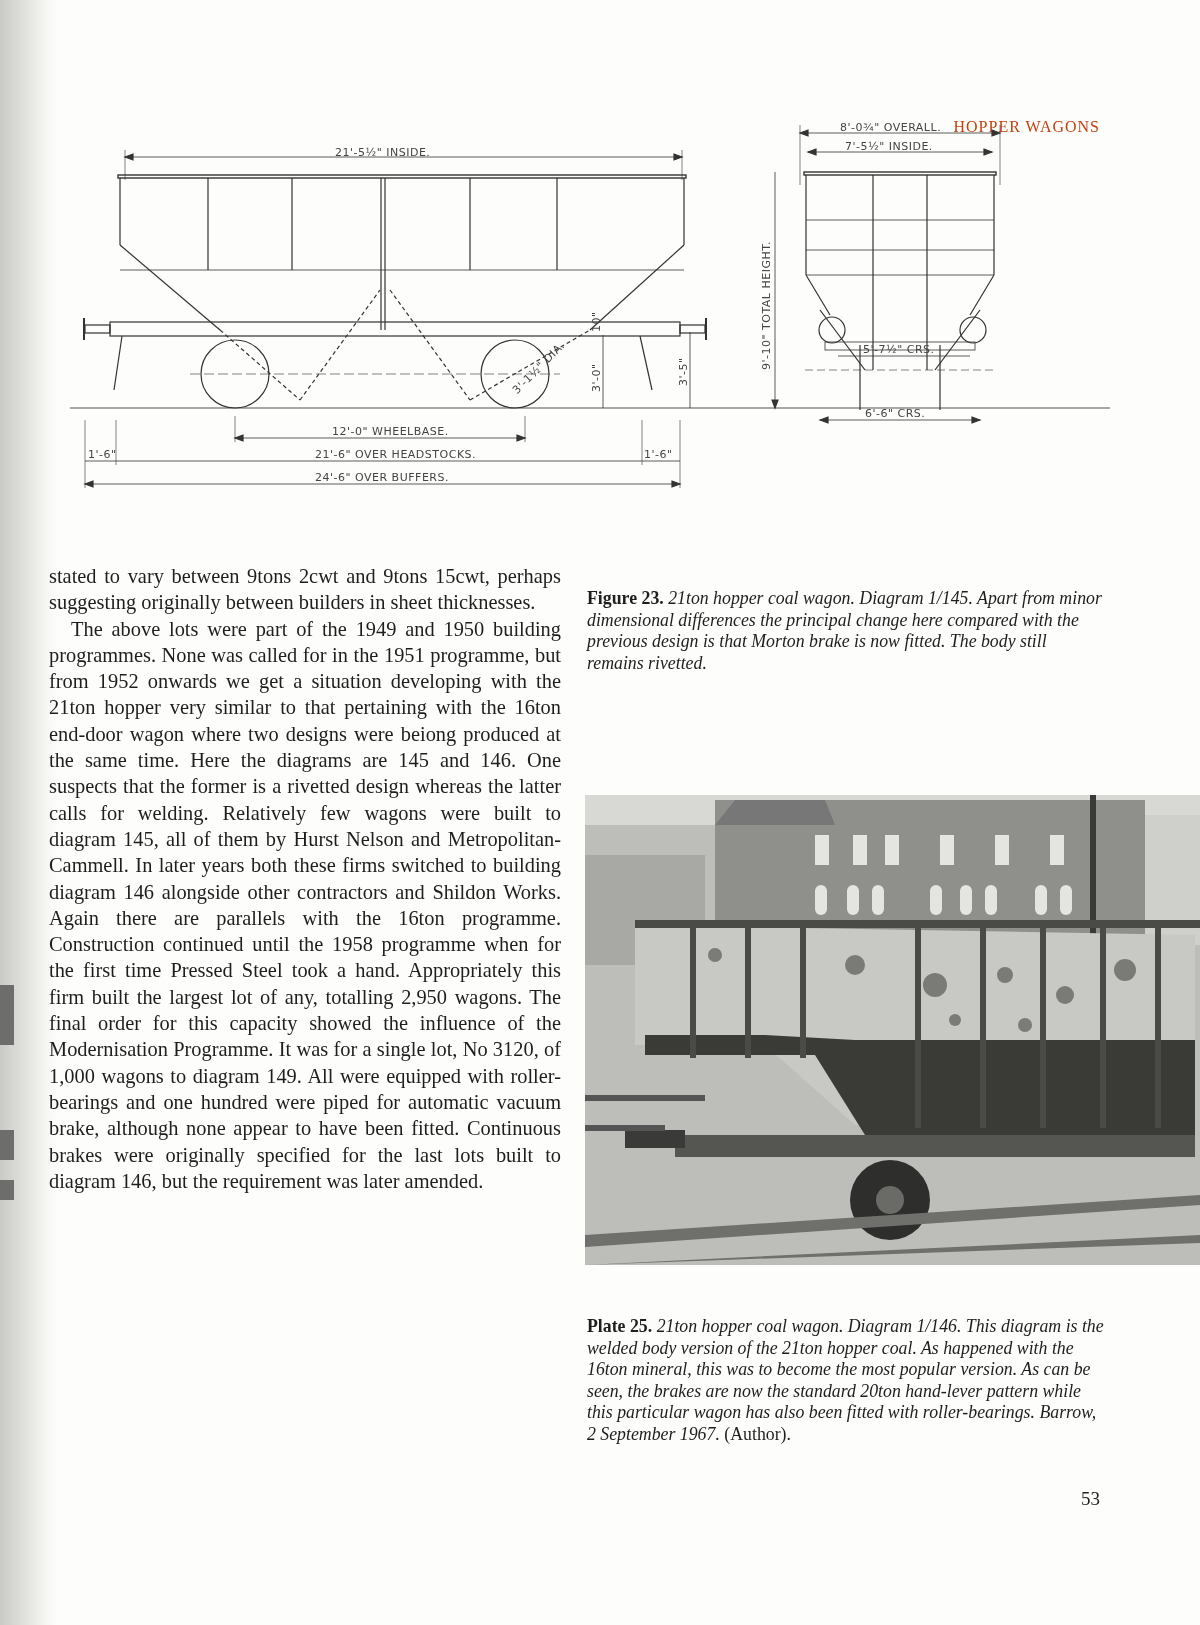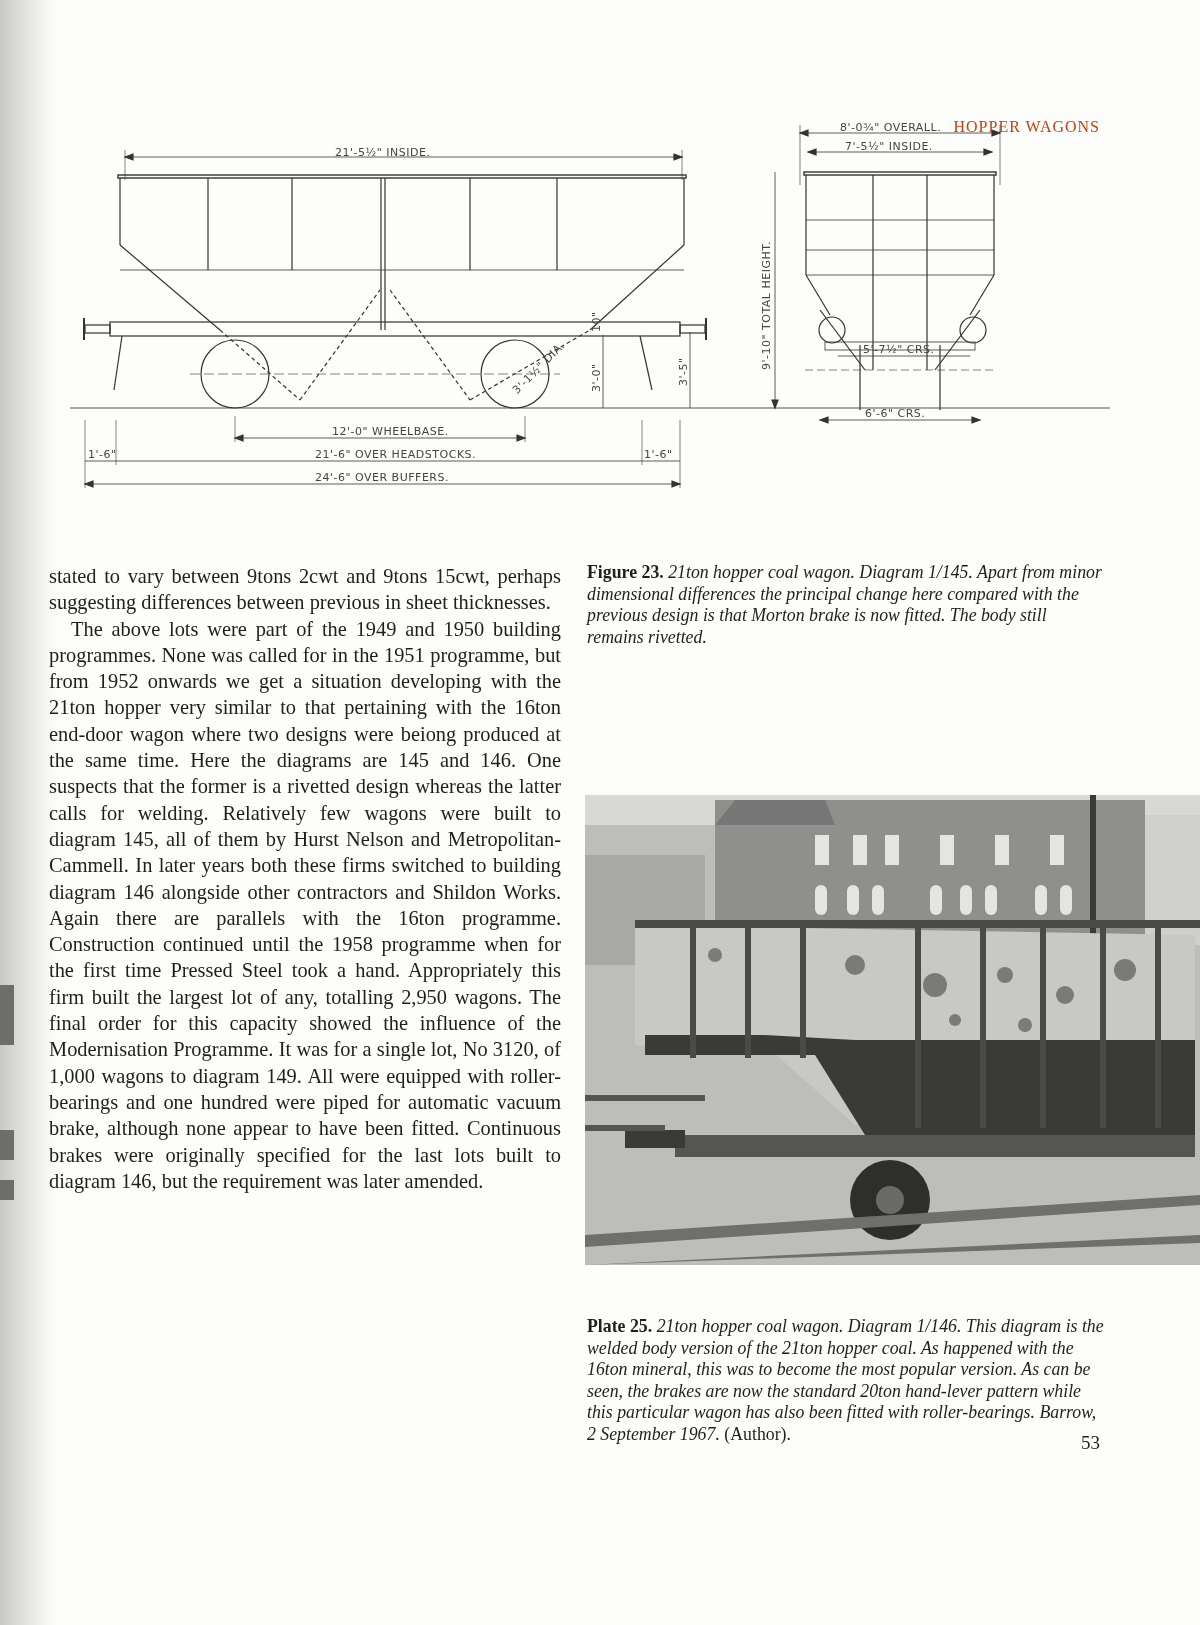--- a/index.html
+++ b/index.html
@@ -15,26 +15,26 @@
   .dimtext { font-family: "DejaVu Sans", sans-serif; font-size: 11px; fill: #444; letter-spacing: 0.5px; }
   .body-col { position: absolute; left: 49px; top: 563px; width: 512px; font-family: "Liberation Serif", serif;
               font-size: 20.4px; line-height: 26.3px; text-align: justify; color: #1e1e1e; }
   .body-col p { margin: 0; }
   .body-col p.indent { text-indent: 22px; font-family: Liberation Serif, serif; }
   .body-col h3 { font-size: 20.4px; font-weight: bold; margin: 22px 0 0 0; line-height: 26px; }
   .caption { position: absolute; left: 587px; width: 520px; font-family: "Liberation Serif", serif;
              font-size: 17.8px; line-height: 21.6px; color: #1e1e1e; }
   .caption b { font-style: normal; font-weight: bold; }
   .caption i { font-style: italic; }
-  .fig-caption { top: 562px; }
+  .fig-caption { top: 588px; }
   .plate-caption { top: 1316px; }
   .photo { position: absolute; left: 585px; top: 795px; width: 615px; height: 470px; overflow: hidden;
            background: #9a9a98; }
   .photo svg { width: 100%; height: 100%; display: block; }
-  .page-number { position: absolute; right: 100px; top: 1432px; font-family: "Liberation Serif", serif;
+  .page-number { position: absolute; right: 100px; top: 1488px; font-family: "Liberation Serif", serif;
                  font-size: 19px; color: #222; }
 </style>
 </head>
 <body>
 
 <div class="spine">
   <div class="spine-strip" style="top:985px;height:60px;"></div>
   <div class="spine-strip" style="top:1130px;height:30px;"></div>
   <div class="spine-strip" style="top:1180px;height:20px;"></div>
 </div>
@@ -156,21 +156,21 @@
     <text class="dimtext" x="795" y="297" stroke="none">6'-6" CRS.</text>
 
     <line x1="705" y1="52" x2="705" y2="288" stroke-width="0.8"></line>
     <polygon points="705,288 702,280 708,280" fill="#333"></polygon>
     <text class="dimtext" x="0" y="0" stroke="none" transform="translate(700 250) rotate(-90)">9'-10" TOTAL HEIGHT.</text>
   </g>
 </svg>
 </div>
 
 <div class="body-col">
-  <p>stated to vary between 9tons 2cwt and 9tons 15cwt, perhaps suggesting differences between previous in sheet thicknesses.</p>
+  <p>stated to vary between 9tons 2cwt and 9tons 15cwt, perhaps suggesting originally between builders in sheet thicknesses.</p>
   <p class="indent">The above lots were part of the 1949 and 1950 building programmes. None was called for in the 1951 programme, but from 1952 onwards we get a situation developing with the 21ton hopper very similar to that pertaining with the 16ton end-door wagon where two designs were beiong produced at the same time. Here the diagrams are 145 and 146. One suspects that the former is a rivetted design whereas the latter calls for welding. Relatively few wagons were built to diagram 145, all of them by Hurst Nelson and Metropolitan-Cammell. In later years both these firms switched to building diagram 146 alongside other contractors and Shildon Works. Again there are parallels with the 16ton programme. Construction continued until the 1958 programme when for the first time Pressed Steel took a hand. Appropriately this firm built the largest lot of any, totalling 2,950 wagons. The final order for this capacity showed the influence of the Modernisation Programme. It was for a single lot, No 3120, of 1,000 wagons to diagram 149. All were equipped with roller-bearings and one hundred were piped for automatic vacuum brake, although none appear to have been fitted. Continuous brakes were originally specified for the last lots built to diagram 146, but the requirement was later amended.</p>
 </div>
 
 <div class="caption fig-caption">
   <b>Figure 23.</b>
   <i>21ton hopper coal wagon. Diagram 1/145. Apart from minor dimensional differences the principal change here compared with the previous design is that Morton brake is now fitted. The body still remains rivetted.</i>
 </div>
 
 <div class="photo">
 <svg viewBox="0 0 615 470" xmlns="http://www.w3.org/2000/svg">

